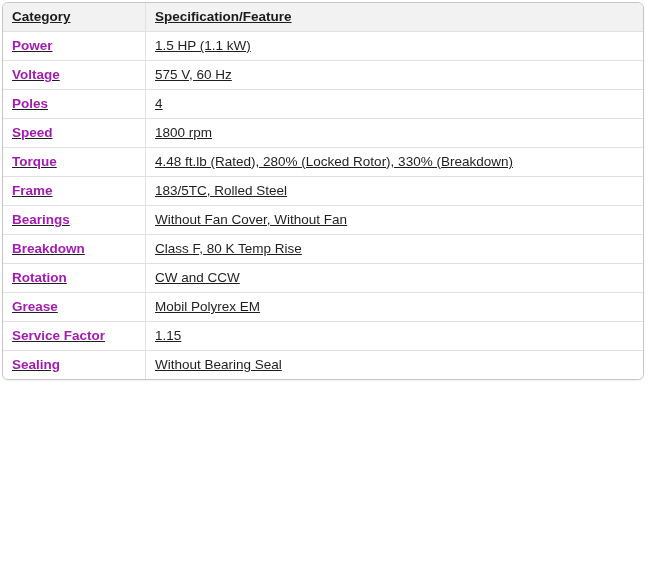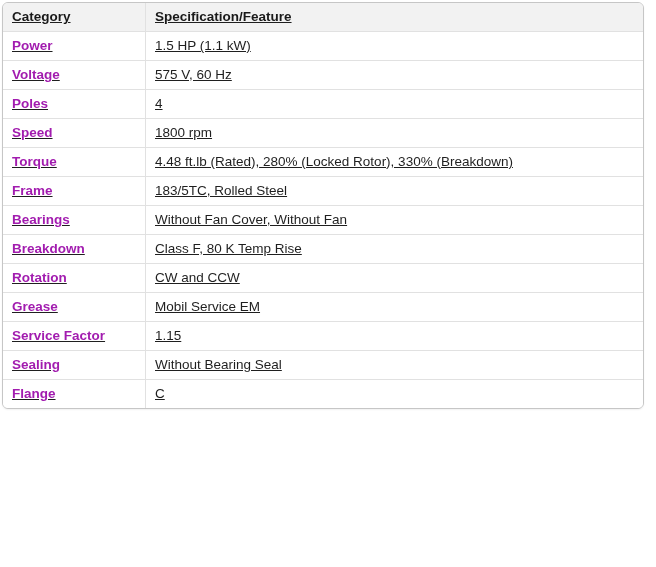--- a/index.html
+++ b/index.html
@@ -104,29 +104,25 @@
         <tr>
           <td class="col-category">Breakdown</td>
           <td class="col-value">Class F, 80 K Temp Rise</td>
         </tr>
         <tr>
           <td class="col-category">Rotation</td>
           <td class="col-value">CW and CCW</td>
         </tr>
         <tr>
           <td class="col-category">Grease</td>
-          <td class="col-value">Mobil Service EM</td>
+          <td class="col-value">Mobil Polyrex EM</td>
         </tr>
         <tr>
           <td class="col-category">Service Factor</td>
           <td class="col-value">1.15</td>
         </tr>
         <tr>
           <td class="col-category">Sealing</td>
           <td class="col-value">Without Bearing Seal</td>
         </tr>
-        <tr>
-          <td class="col-category">Flange</td>
-          <td class="col-value">C</td>
-        </tr>
       </tbody>
   </table>
 </div>
 
 </body></html>

